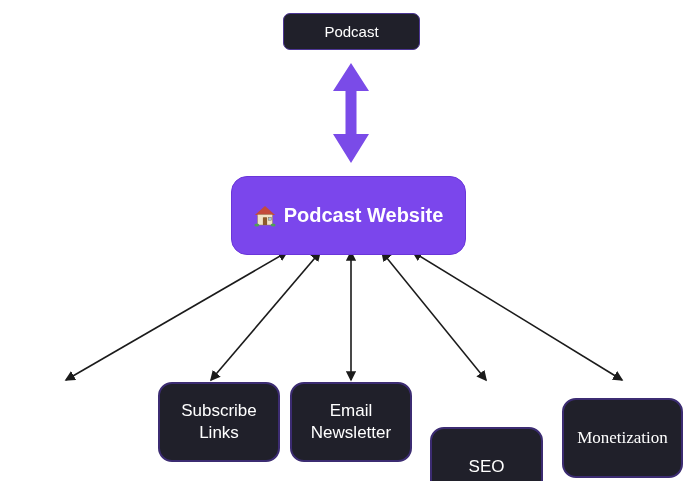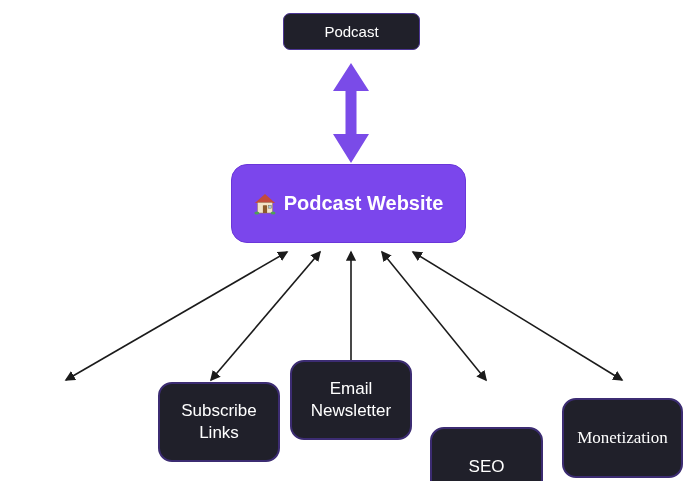--- a/index.html
+++ b/index.html
@@ -36,34 +36,34 @@
     font-size:17px;line-height:1.32;
     padding:2px 4px;
   }
   #node-podcast{
     left:283px;top:13px;width:137px;height:37px;
     border-radius:7px;font-size:15px;
     border-width:1.5px;border-color:#4c3694;
     padding:0;
   }
   #node-website{
-    left:231px;top:164px;width:235px;height:79px;
+    left:231px;top:176px;width:235px;height:79px;
     background:var(--website-fill,#7b46ec);
     border:1.5px solid var(--website-border,#6a36d9);
     border-radius:16px;
     font-weight:bold;font-size:20px;
     gap:8px;
   }
   #node-website .house{
     display:inline-flex;align-items:center;justify-content:center;
     width:22px;height:22px;
   }
   #node-child-0{left:10px; top:382px;width:113px;height:80px;}
   #node-child-1{left:150px;top:382px;width:122px;height:80px;margin-left:8px;}
-  #node-child-2{left:290px;top:360px;width:122px;height:80px;justify-content:flex-end;}
+  #node-child-2{left:290px;top:382px;width:122px;height:80px;justify-content:flex-end;}
   #node-child-3{left:430px;top:382px;width:113px;height:80px;margin-top:45px;}
   #node-child-4{left:562px;top:398px;width:121px;height:80px;font-family:Liberation Serif, serif;}
   .edge-line{
     stroke:var(--edge,#1b1b1b);
     stroke-width:1.6;
     fill:none;
   }
 </style>
 </head>
 <body>

